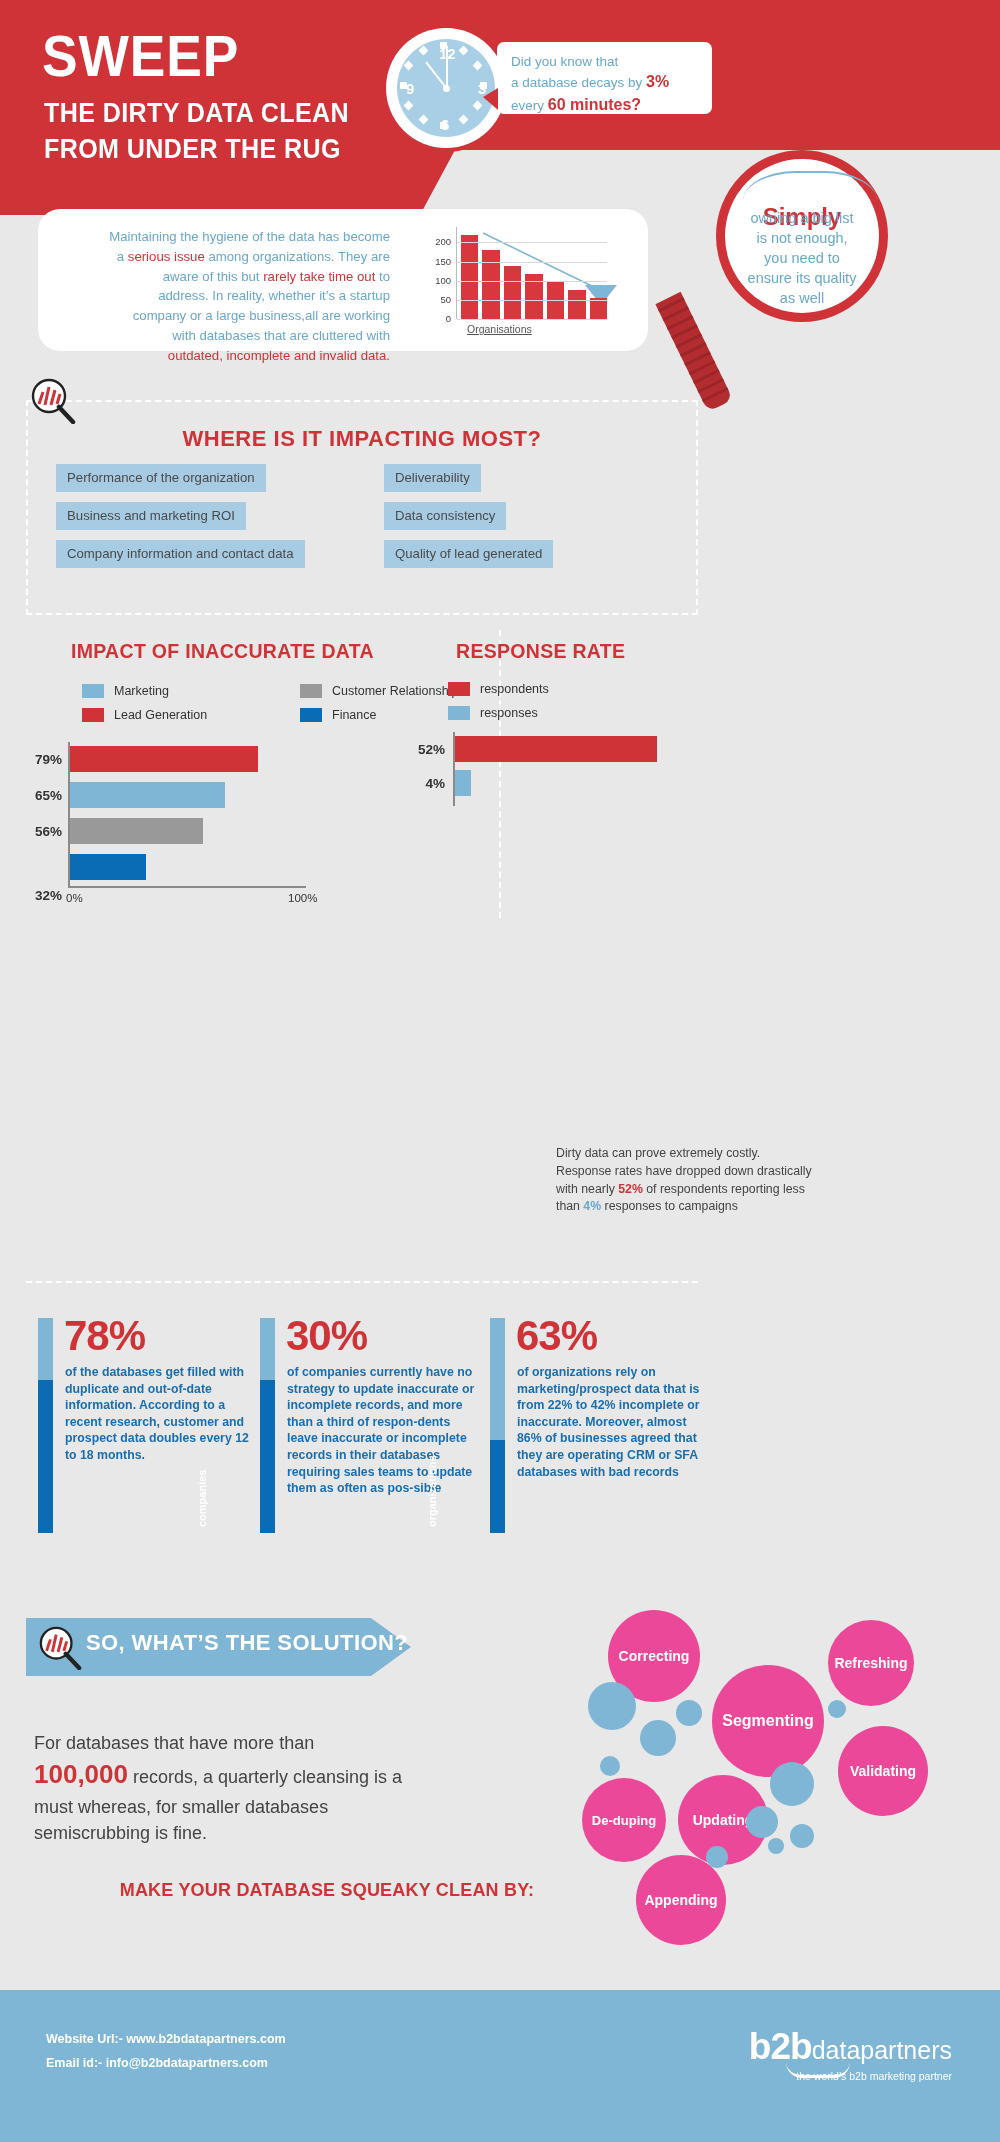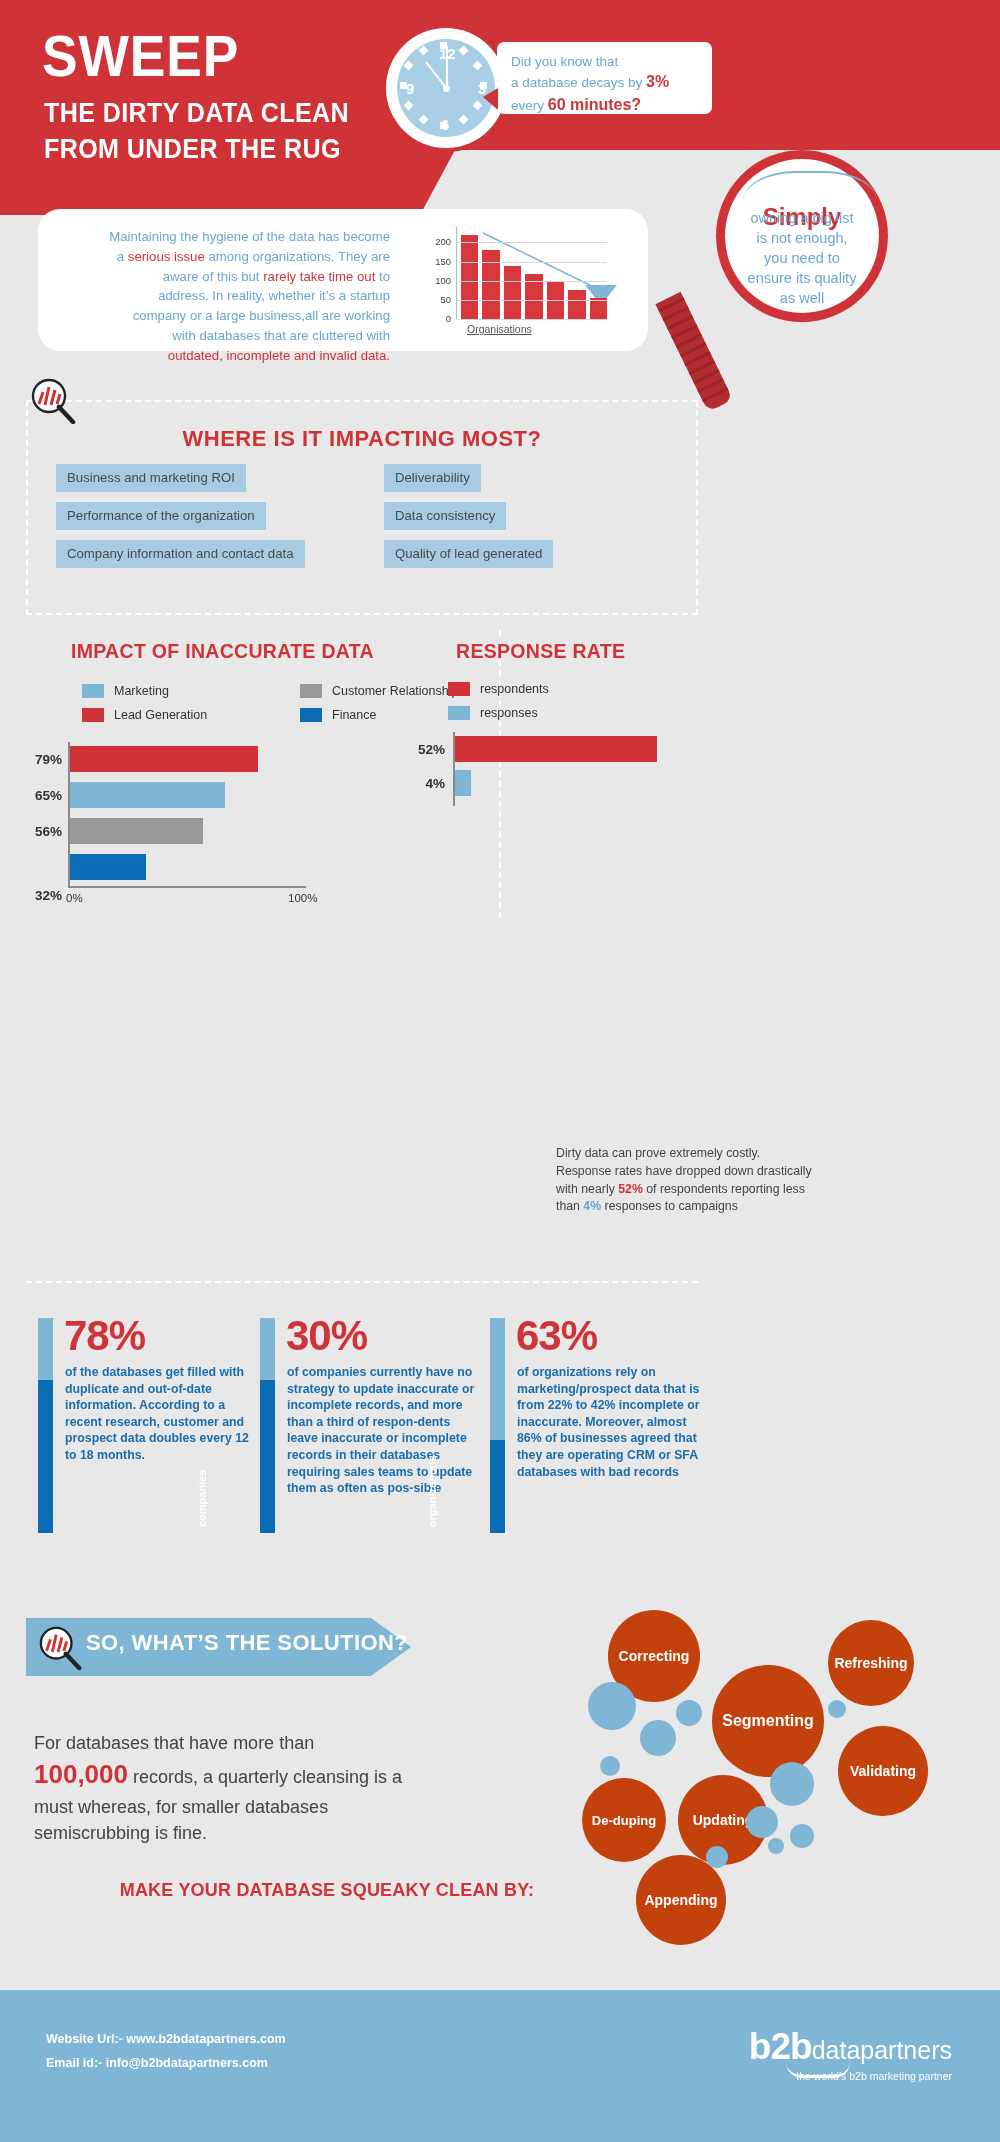--- a/index.html
+++ b/index.html
@@ -188,21 +188,21 @@
   }
   .sol-body .big { color:#cf3338; font-weight:bold; font-size:26px; }
   .sol-cta {
     position:absolute; left:92px; top:1880px; width:470px; text-align:center;
     font-size:18px; font-weight:bold; color:#cf3338; letter-spacing:0.2px;
   }
 
   
   .bub { position:absolute; border-radius:50%; display:flex;
     align-items:center; justify-content:center; text-align:center; }
-  .bub.red { background:#c2410c; color:#fff; font-weight:bold; }
+  .bub.red { background:#ec4899; color:#fff; font-weight:bold; }
   .bub.blue { background:#7fb5d5; }
 
   
   .footer { position:absolute; left:0; top:1990px; width:1000px; height:152px;
     background:#7fb5d5; }
   .footer-line { position:absolute; left:46px; font-size:12.5px; color:#fff; font-weight:bold; }
   .logo-b2b { position:absolute; right:48px; top:36px; text-align:right; }
   .logo-b2b .b2b { font-size:37px; font-weight:bold; color:#fff; letter-spacing:-1px; }
   .logo-b2b .dp { font-size:25px; color:#fff; font-weight:normal; }
   .logo-b2b .tag { font-size:10.5px; color:#fff; margin-top:2px; }
@@ -317,22 +317,22 @@
       <div>is not enough,</div>
       <div>you need to</div>
       <div>ensure its quality</div>
       <div>as well</div>
     </div>
   </div>
 
   <div class="impact-panel">
     <div class="impact-title">WHERE IS IT IMPACTING MOST?</div>
     <div class="impact-col" style="left:28px;" id="impact-left">
+        <div class="impact-row"><span class="impact-item">Performance of the organization</span></div>
         <div class="impact-row"><span class="impact-item">Business and marketing ROI</span></div>
-        <div class="impact-row"><span class="impact-item">Performance of the organization</span></div>
         <div class="impact-row"><span class="impact-item">Company information and contact data</span></div>
       </div>
     <div class="impact-col" style="left:356px;" id="impact-right">
         <div class="impact-row"><span class="impact-item">Deliverability</span></div>
         <div class="impact-row"><span class="impact-item">Data consistency</span></div>
         <div class="impact-row"><span class="impact-item">Quality of lead generated</span></div>
       </div>
   </div>
 
   <svg class="mag-small" viewBox="0 0 46 46">

